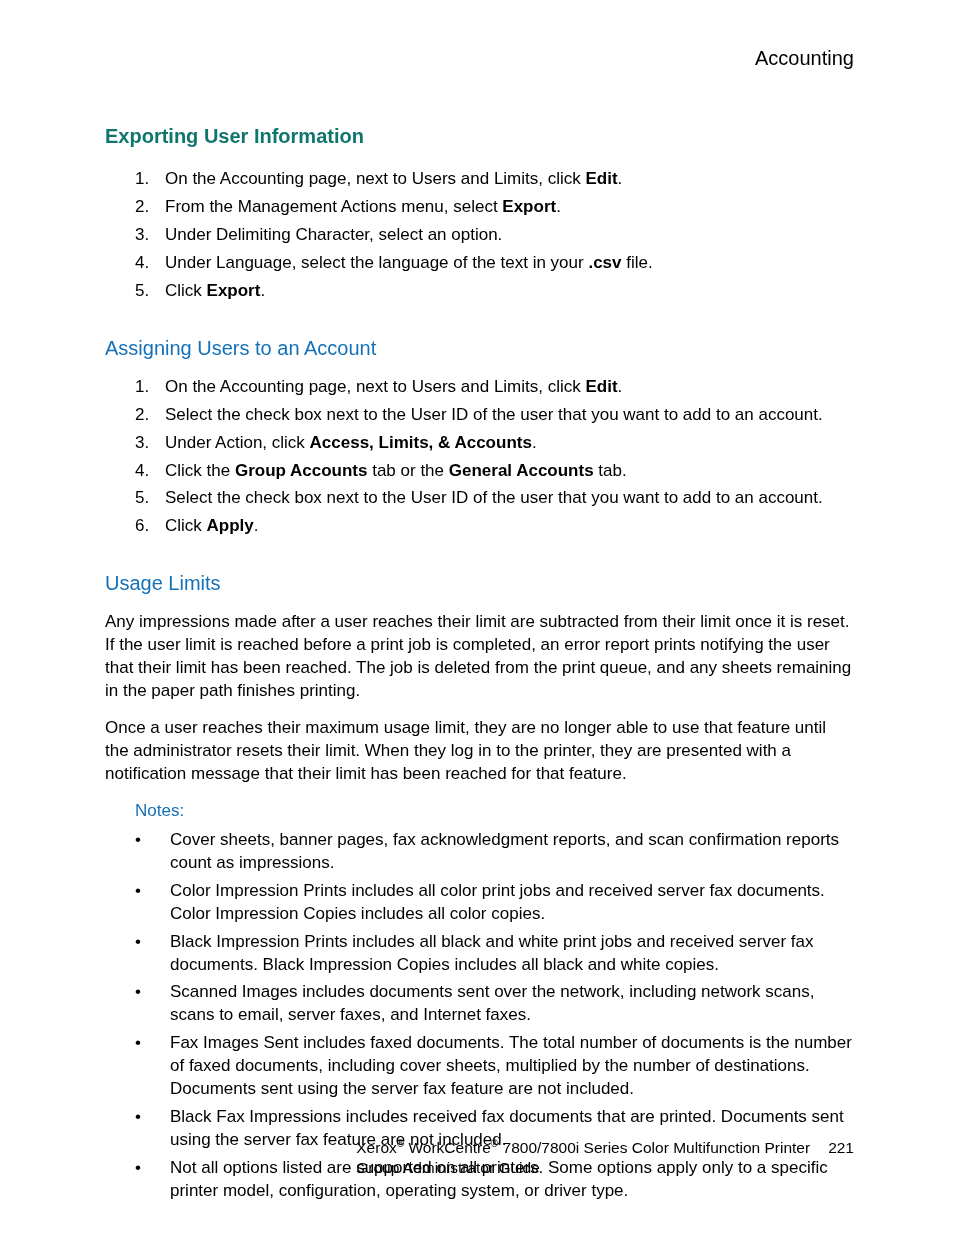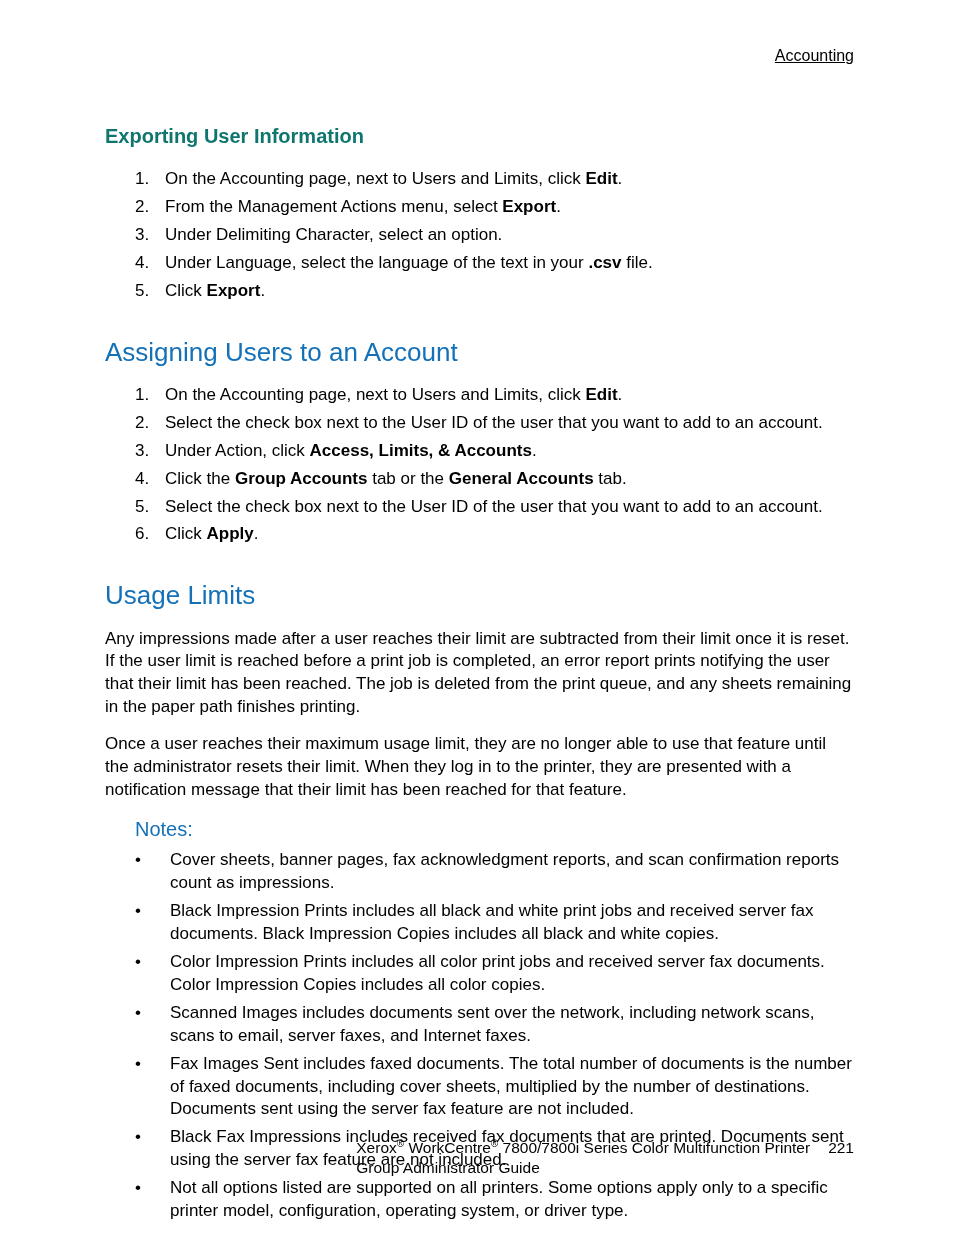--- a/index.html
+++ b/index.html
@@ -11,34 +11,33 @@
     color: #000;
     position: relative;
     padding: 45px 100px 0 105px;
     font-size: 17px;
     line-height: 1.35;
   }
   .header-right {
     position: absolute;
     top: 45px;
     right: 100px;
-    font-size: 16px;
-    text-decoration: underline;
+    font-size: 20px;
   }
   .content { margin-top: 78px; }
   h3 {
     color: #0f766e;
     font-weight: 600;
     font-size: 20px;
     margin-bottom: 18px;
   }
   h2 {
     color: #1471b8;
     font-weight: 400;
-    font-size: 26px;
+    font-size: 20px;
     margin-top: 32px;
     margin-bottom: 14px;
   }
   ol {
     list-style: none;
     counter-reset: item;
     margin: 0;
     padding: 0;
   }
   ol li {
@@ -54,21 +53,21 @@
     display: inline-block;
     width: 30px;
     text-indent: 0;
   }
   p.para { margin-bottom: 14px; margin-top: 4px; }
   .notes-label {
     color: #1471b8;
     margin-left: 30px;
     margin-top: 6px;
     margin-bottom: 6px;
-    font-size: 20px;
+    font-size: 17px;
   }
   ul {
     list-style: none;
     margin: 0;
     padding: 0;
   }
   ul li {
     position: relative;
     padding-left: 65px;
     margin-bottom: 5px;
@@ -121,22 +120,22 @@
     <li><span>Click </span><b>Apply</b><span>.</span></li>
   </ol>
 
   <h2>Usage Limits</h2>
   <p class="para">Any impressions made after a user reaches their limit are subtracted from their limit once it is reset. If the user limit is reached before a print job is completed, an error report prints notifying the user that their limit has been reached. The job is deleted from the print queue, and any sheets remaining in the paper path finishes printing.</p>
   <p class="para">Once a user reaches their maximum usage limit, they are no longer able to use that feature until the administrator resets their limit. When they log in to the printer, they are presented with a notification message that their limit has been reached for that feature.</p>
 
   <div class="notes-label">Notes:</div>
   <ul>
     <li>Cover sheets, banner pages, fax acknowledgment reports, and scan confirmation reports count as impressions.</li>
+    <li>Color Impression Prints includes all color print jobs and received server fax documents. Color Impression Copies includes all color copies.</li>
     <li>Black Impression Prints includes all black and white print jobs and received server fax documents. Black Impression Copies includes all black and white copies.</li>
-    <li>Color Impression Prints includes all color print jobs and received server fax documents. Color Impression Copies includes all color copies.</li>
     <li>Scanned Images includes documents sent over the network, including network scans, scans to email, server faxes, and Internet faxes.</li>
     <li>Fax Images Sent includes faxed documents. The total number of documents is the number of faxed documents, including cover sheets, multiplied by the number of destinations. Documents sent using the server fax feature are not included.</li>
     <li>Black Fax Impressions includes received fax documents that are printed. Documents sent using the server fax feature are not included.</li>
     <li>Not all options listed are supported on all printers. Some options apply only to a specific printer model, configuration, operating system, or driver type.</li>
   </ul>
 
 </div>
 
 <div class="footer">
   <div class="line1">

